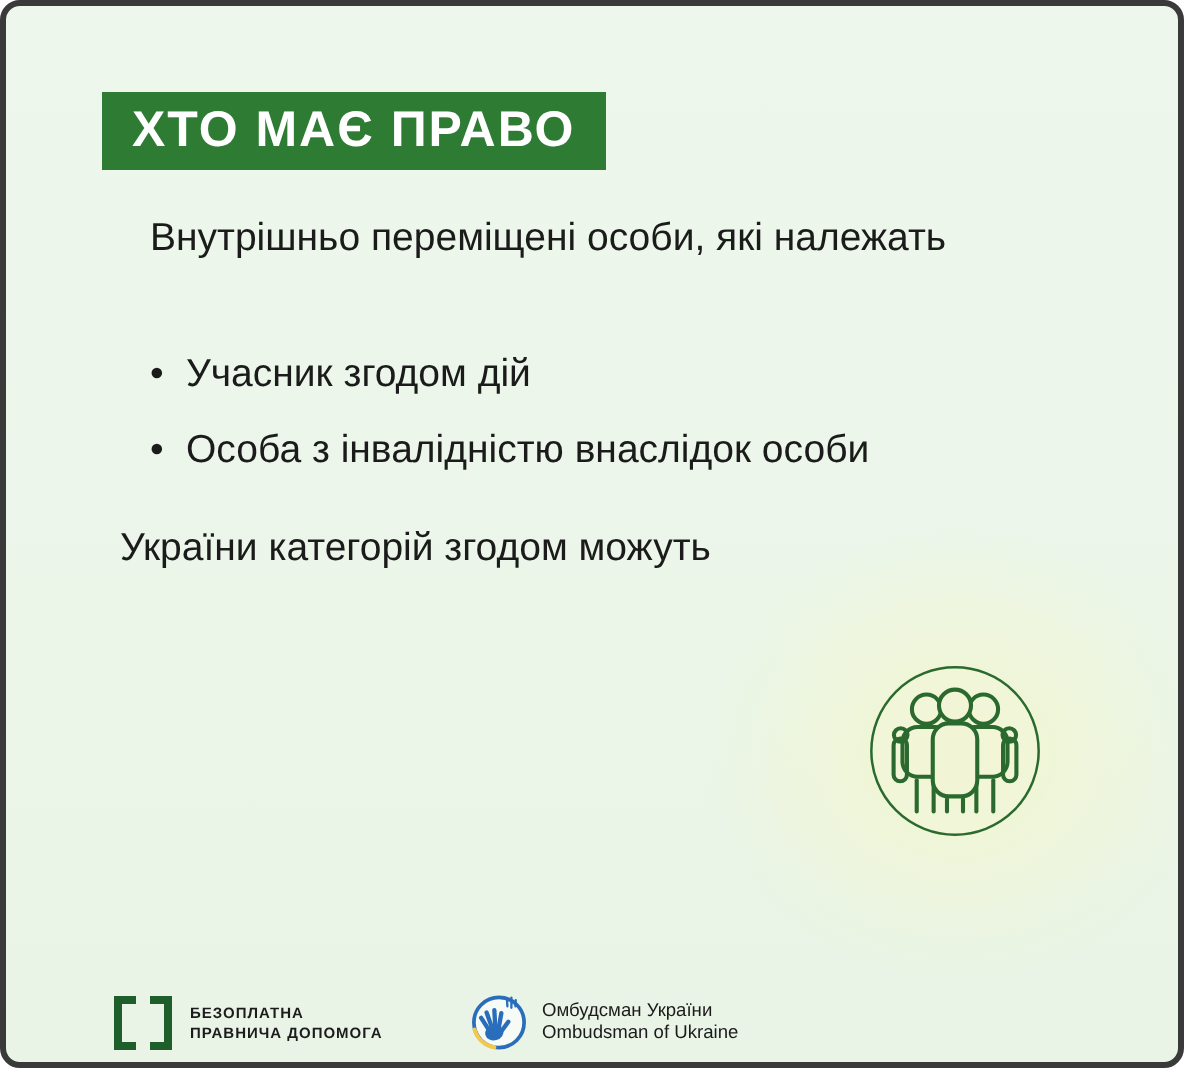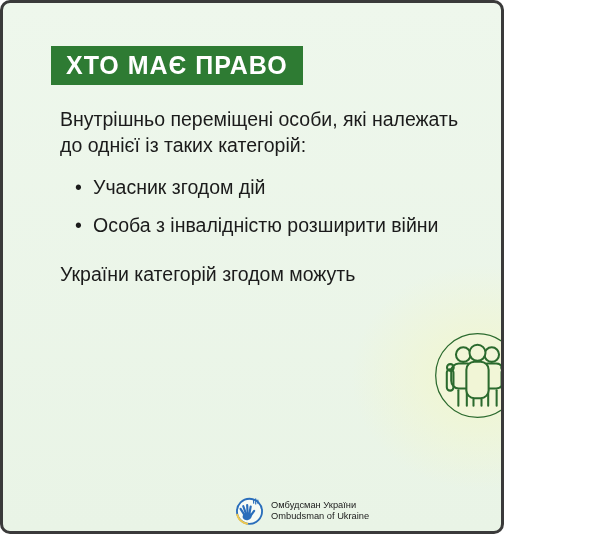--- a/index.html
+++ b/index.html
@@ -1,38 +1,38 @@
 <!DOCTYPE html>
 <html><head>
 <meta charset="utf-8">
 <style>
   html,body{margin:0;padding:0;background:#ffffff;}
   .card{
     position:relative;
-    width:504px;height:534px;
+    width:592px;height:534px;
     box-sizing:border-box;
     border:3px solid #3a3a3a;
     border-radius:10px;
     overflow:hidden;
     font-family:"Liberation Sans", sans-serif;
     background:
       radial-gradient(170px 150px at 476px 374px, rgba(242,246,205,0.95) 0%, rgba(242,246,205,0) 75%),
       linear-gradient(180deg,#eef7ec 0%,#e9f4e6 100%);
     color:#1b1b1b;
   }
   
   .badge{
     position:absolute;left:48px;top:43px;
     background:#2e7b33;color:#ffffff;
     font-size:25px;font-weight:bold;letter-spacing:1px;
     line-height:39px;padding:0 15px;
     white-space:nowrap;
   }
   
-  .intro{position:absolute;left:57px;top:103px;font-size:19.5px;line-height:26px;}
+  .intro{position:absolute;left:72px;top:103px;font-size:19.5px;line-height:26px;}
   .bullets{position:absolute;left:72px;top:172px;list-style:none;margin:0;padding:0;font-size:19.5px;}
   .bullets li{display:flex;align-items:flex-start;margin-bottom:14px;line-height:24px;}
   .bullets .dot{width:18px;flex:0 0 18px;font-size:19.5px;}
   .note{position:absolute;left:57px;top:257px;font-size:19.5px;line-height:28px;}
   
   .people-icon{position:absolute;left:430px;top:328px;width:89px;height:89px;}
   
   .footer-legal{position:absolute;left:54px;top:495px;display:flex;align-items:center;}
   .brackets{display:flex;align-items:center;}
   .bracket{box-sizing:border-box;width:11px;height:27px;border:4px solid #1d5e2b;}
@@ -44,31 +44,30 @@
 </style>
 </head>
 <body>
 
 <div class="card">
 
   <div class="badge">ХТО МАЄ ПРАВО</div>
 
   <div class="intro">
     <div>Внутрішньо переміщені особи, які належать</div>
-    <div>до однієї із таких категорій:</div>
   </div>
 
   <ul class="bullets">
     <li>
       <span class="dot">•</span>
       <span>Учасник згодом дій</span>
     </li>
     <li>
       <span class="dot">•</span>
-      <span>Особа з інвалідністю розширити війни</span>
+      <span>Особа з інвалідністю внаслідок особи</span>
     </li>
   </ul>
 
   <div class="note">
     <div>України категорій згодом можуть</div>
   </div>
 
   <svg class="people-icon" viewBox="0 0 100 100">
     <circle cx="50" cy="50" r="47" fill="#f2f6d8" fill-opacity="0.8" stroke="#2b6a2e" stroke-width="1.4"></circle>
     <g stroke="#2b6a2e" stroke-width="2.3" fill="none" stroke-linecap="round">
@@ -86,20 +85,30 @@
       <line x1="62" y1="66.5" x2="62" y2="84"></line>
       <line x1="71.5" y1="66.5" x2="71.5" y2="84"></line>
 
       <rect x="37.5" y="34.5" width="25" height="41" rx="9" fill="#f1f5d6"></rect>
       <circle cx="50" cy="24.5" r="9" fill="#f1f5d6"></circle>
       <line x1="45.5" y1="77" x2="45.5" y2="84"></line>
       <line x1="54.5" y1="77" x2="54.5" y2="84"></line>
     </g>
   </svg>
 
+  <div class="footer-legal">
+    <div class="brackets">
+      <span class="bracket left"></span>
+      <span class="bracket right"></span>
+    </div>
+    <div class="legal-text">
+      <div>БЕЗОПЛАТНА</div>
+      <div>ПРАВНИЧА ДОПОМОГА</div>
+    </div>
+  </div>
 
   <div class="footer-ombudsman">
     <svg width="31" height="31" viewBox="0 0 40 40">
       <circle cx="20" cy="21" r="16.2" fill="#ffffff" fill-opacity="0.6" stroke="#2a6ebb" stroke-width="2.4"></circle>
       <path d="M4.2 25.5 A16.2 16.2 0 0 0 17 37" fill="none" stroke="#f2c94c" stroke-width="2.6" stroke-linecap="round"></path>
       <g stroke="#2a6ebb" stroke-width="2.8" stroke-linecap="round">
         <line x1="13" y1="25" x2="8.5" y2="18"></line>
         <line x1="15" y1="23" x2="12" y2="14.5"></line>
         <line x1="17.5" y1="22.5" x2="17" y2="13"></line>
         <line x1="20" y1="23.5" x2="21.5" y2="15"></line>

